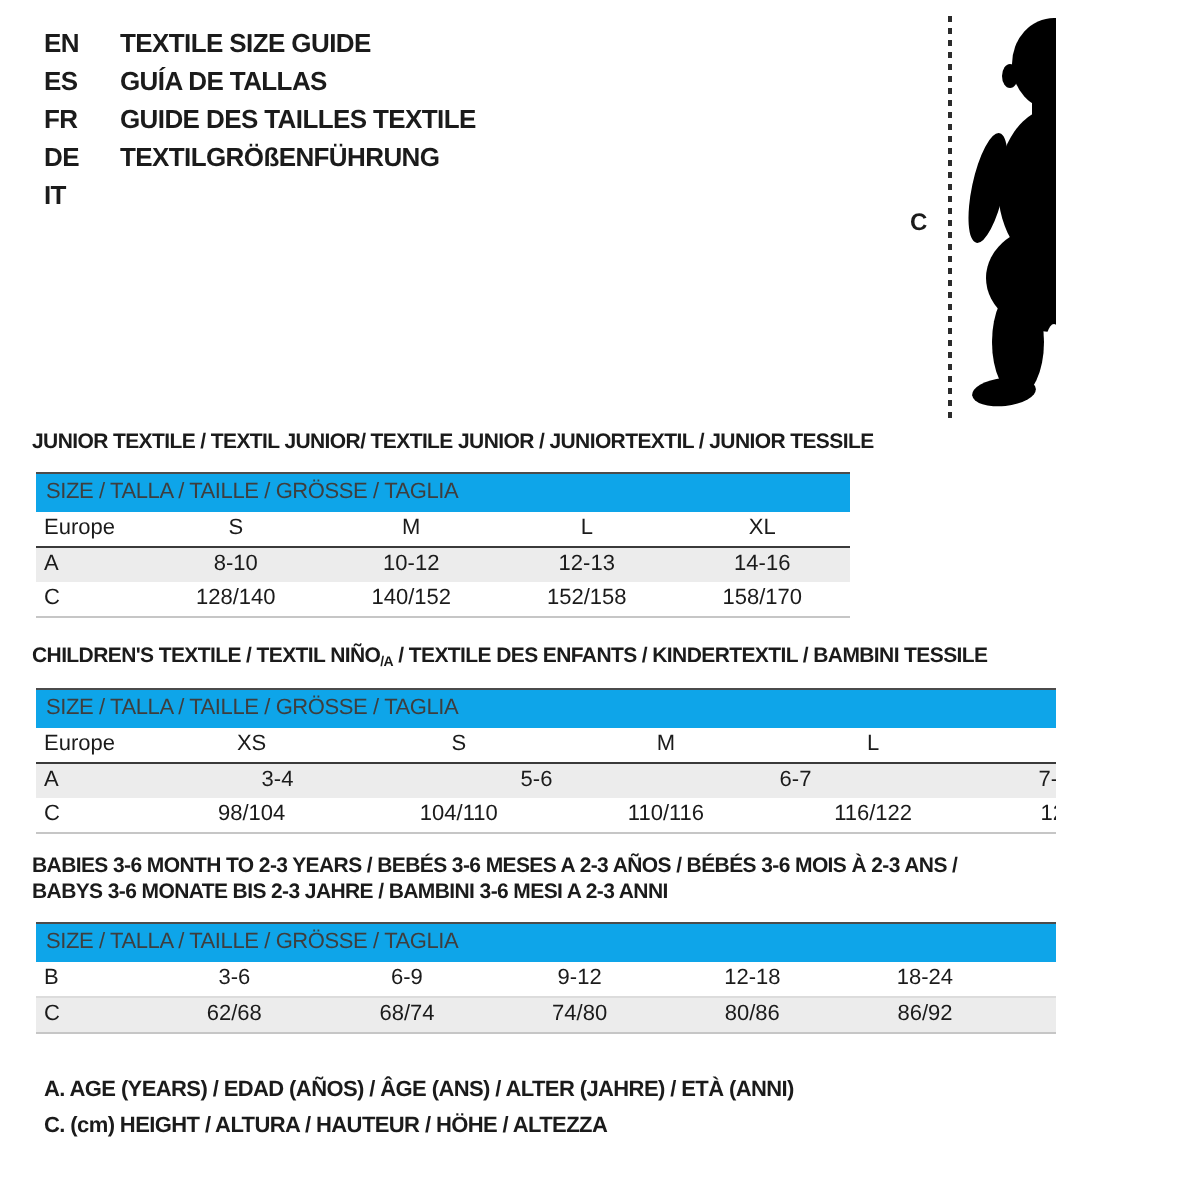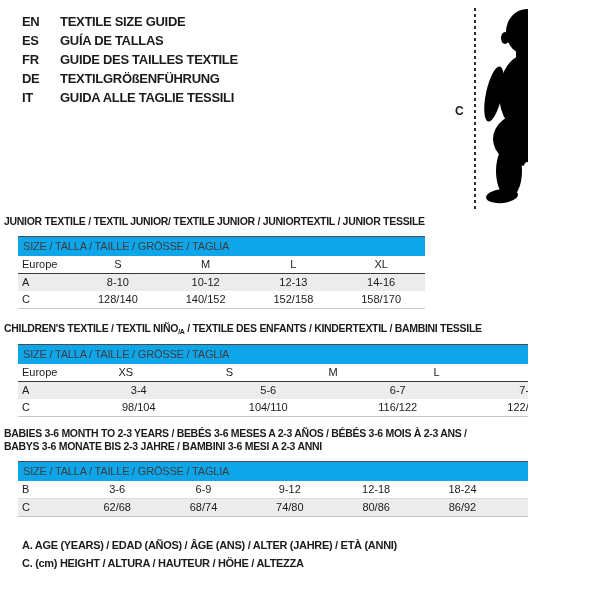--- a/index.html
+++ b/index.html
@@ -13,21 +13,21 @@
   .lang-code{width:38px;}
   
   .height-line{
     position:absolute;left:474px;top:8px;width:2px;height:202px;
     background:repeating-linear-gradient(to bottom,#2b2b2b 0 3px,transparent 3px 6px);
   }
   .height-label{position:absolute;left:455px;top:104px;font-size:12px;font-weight:700;}
   .baby-svg{position:absolute;left:482px;top:8px;}
   
   .sec-title{
-    position:absolute;left:4px;font-size:10.5px;font-weight:700;letter-spacing:-0.3px;
+    position:absolute;left:16px;font-size:10.5px;font-weight:700;letter-spacing:-0.3px;
     line-height:13px;white-space:nowrap;
   }
   .sub-a{font-size:7px;vertical-align:-2px;font-weight:700;}
   
   .sizetable{position:absolute;left:18px;border-top:1px solid #4b4b4b;border-bottom:1px solid #c6c6c6;}
   .size-bar{
     background:#0ea5e9;color:#3e3e3e;font-size:11px;line-height:19px;height:19px;
     padding-left:5px;letter-spacing:-0.2px;
   }
   .trow{display:flex;height:17px;line-height:17px;font-size:11px;}
@@ -60,21 +60,20 @@
     <div class="lang-row">
       <span class="lang-code">FR</span>
       <span>GUIDE DES TAILLES TEXTILE</span>
     </div>
     <div class="lang-row">
       <span class="lang-code">DE</span>
       <span>TEXTILGRÖßENFÜHRUNG</span>
     </div>
     <div class="lang-row">
       <span class="lang-code">IT</span>
-      <span>GUIDA ALLE TAGLIE TESSILI</span>
     </div>
   </div>
 
   <div class="height-line"></div>
   <div class="height-label">C</div>
   <svg class="baby-svg" width="92" height="196" viewBox="0 0 92 196">
     <g fill="#000">
       <ellipse cx="45" cy="24" rx="21" ry="23"></ellipse>
       <ellipse cx="23" cy="30" rx="4" ry="6"></ellipse>
       <ellipse cx="67" cy="30" rx="4" ry="6"></ellipse>
@@ -132,20 +131,21 @@
       <div class="tcell lbl">A</div>
       <div class="tcell">3-4</div>
       <div class="tcell">5-6</div>
       <div class="tcell">6-7</div>
       <div class="tcell">7-8</div>
     </div>
     <div class="trow">
       <div class="tcell lbl">C</div>
       <div class="tcell">98/104</div>
       <div class="tcell">104/110</div>
+      <div class="tcell">110/116</div>
       <div class="tcell">116/122</div>
       <div class="tcell">122/128</div>
     </div>
   </div>
 
   <div class="sec-title" style="top:427px;">
     <div>BABIES 3-6 MONTH TO 2-3 YEARS / BEBÉS 3-6 MESES A 2-3 AÑOS / BÉBÉS 3-6 MOIS À 2-3 ANS /</div>
     <div>BABYS 3-6 MONATE BIS 2-3 JAHRE / BAMBINI 3-6 MESI A 2-3 ANNI</div>
   </div>
   <div class="sizetable t3">

